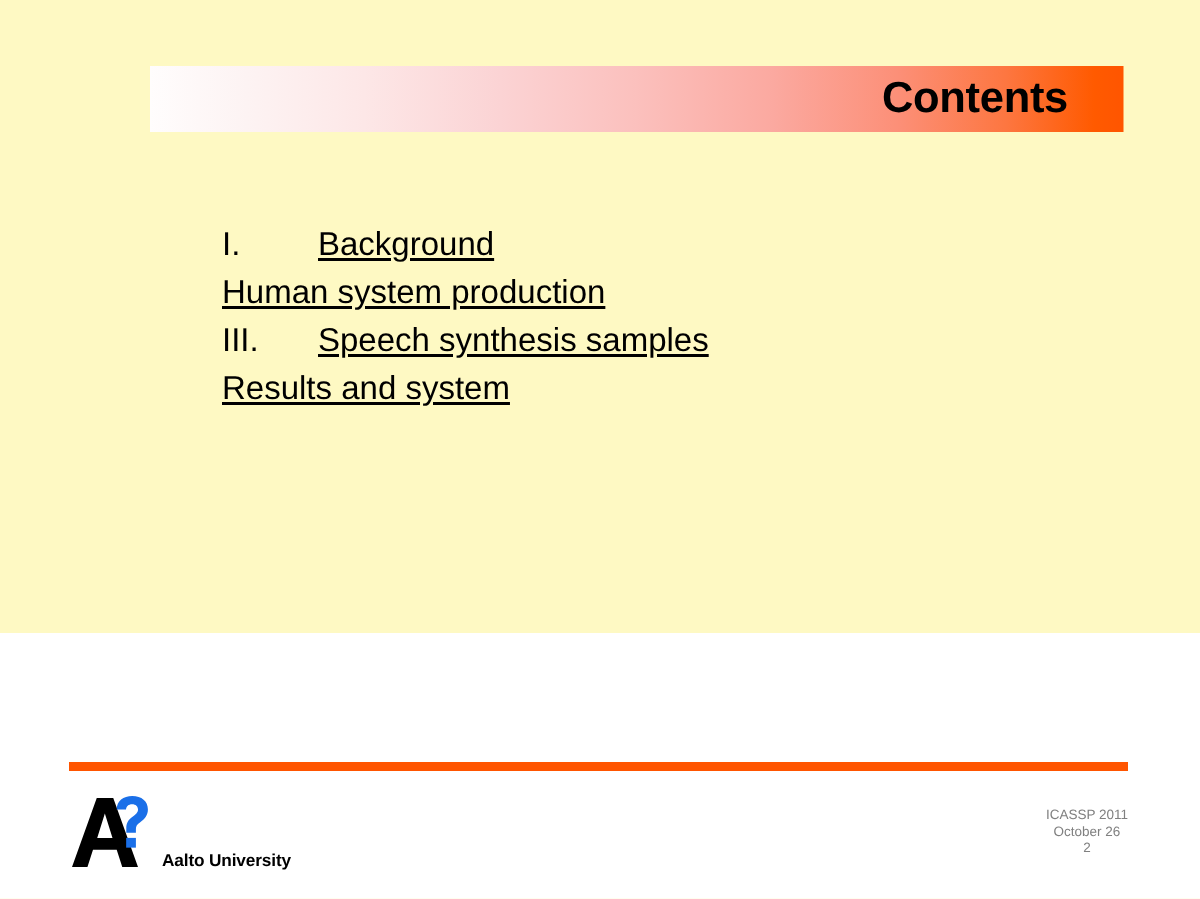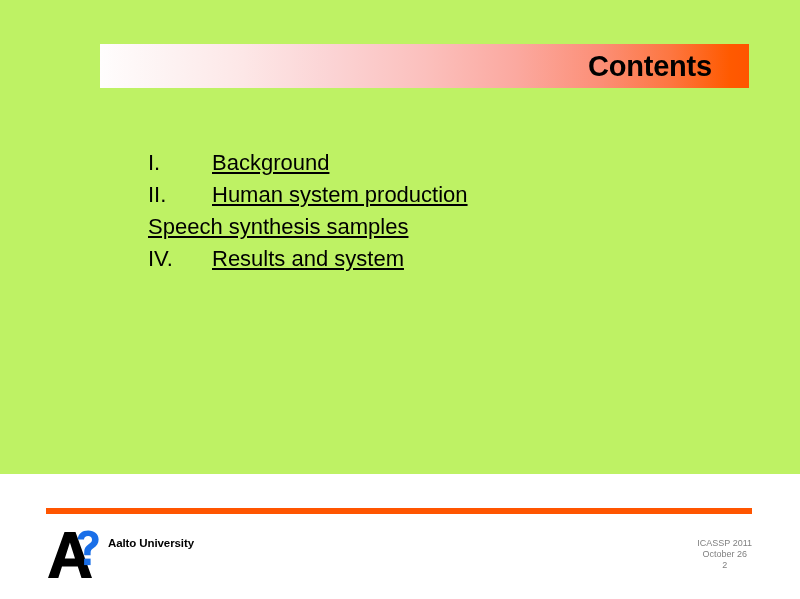--- a/index.html
+++ b/index.html
@@ -15,22 +15,22 @@
     font-family: "Liberation Sans", sans-serif;
     -webkit-font-smoothing: antialiased;
   }
 
   
   #slide {
     position: absolute;
     left: 0;
     top: 0;
     width: 800px;
-    height: 474px;
-    background: #bef264;
+    height: 422px;
+    background: #fef9c3;
   }
 
   
   #title-band {
     position: absolute;
     left: 100px;
     top: 44px;
     width: 649px;
     height: 44px;
     background: linear-gradient(to right,
@@ -92,21 +92,21 @@
     height: 6px;
     background: #ff5500;
   }
 
   #logo-block {
     position: absolute;
     left: 46px;
     top: 530px;
     height: 50px;
     display: flex;
-    align-items: flex-start;
+    align-items: flex-end;
   }
   #logo-mark {
     position: relative;
     width: 56px;
     height: 50px;
     flex: 0 0 56px;
   }
   #logo-mark svg {
     display: block;
   }
@@ -144,30 +144,29 @@
   </div>
 
   <div id="content-list">
 
     <div class="list-item">
       <span class="item-numeral">I.</span>
       <span class="item-label">Background</span>
     </div>
 
     <div class="list-item">
-      <span class="item-numeral">II.</span>
       <span class="item-label">Human system production</span>
     </div>
 
     <div class="list-item">
+      <span class="item-numeral">III.</span>
       <span class="item-label">Speech synthesis samples</span>
     </div>
 
     <div class="list-item">
-      <span class="item-numeral">IV.</span>
       <span class="item-label">Results and system</span>
     </div>
 
   </div>
 
   <div id="footer-rule"></div>
 
   <div id="logo-block">
     <div id="logo-mark">
       <svg width="56" height="50" viewBox="0 0 56 50" aria-hidden="true">

